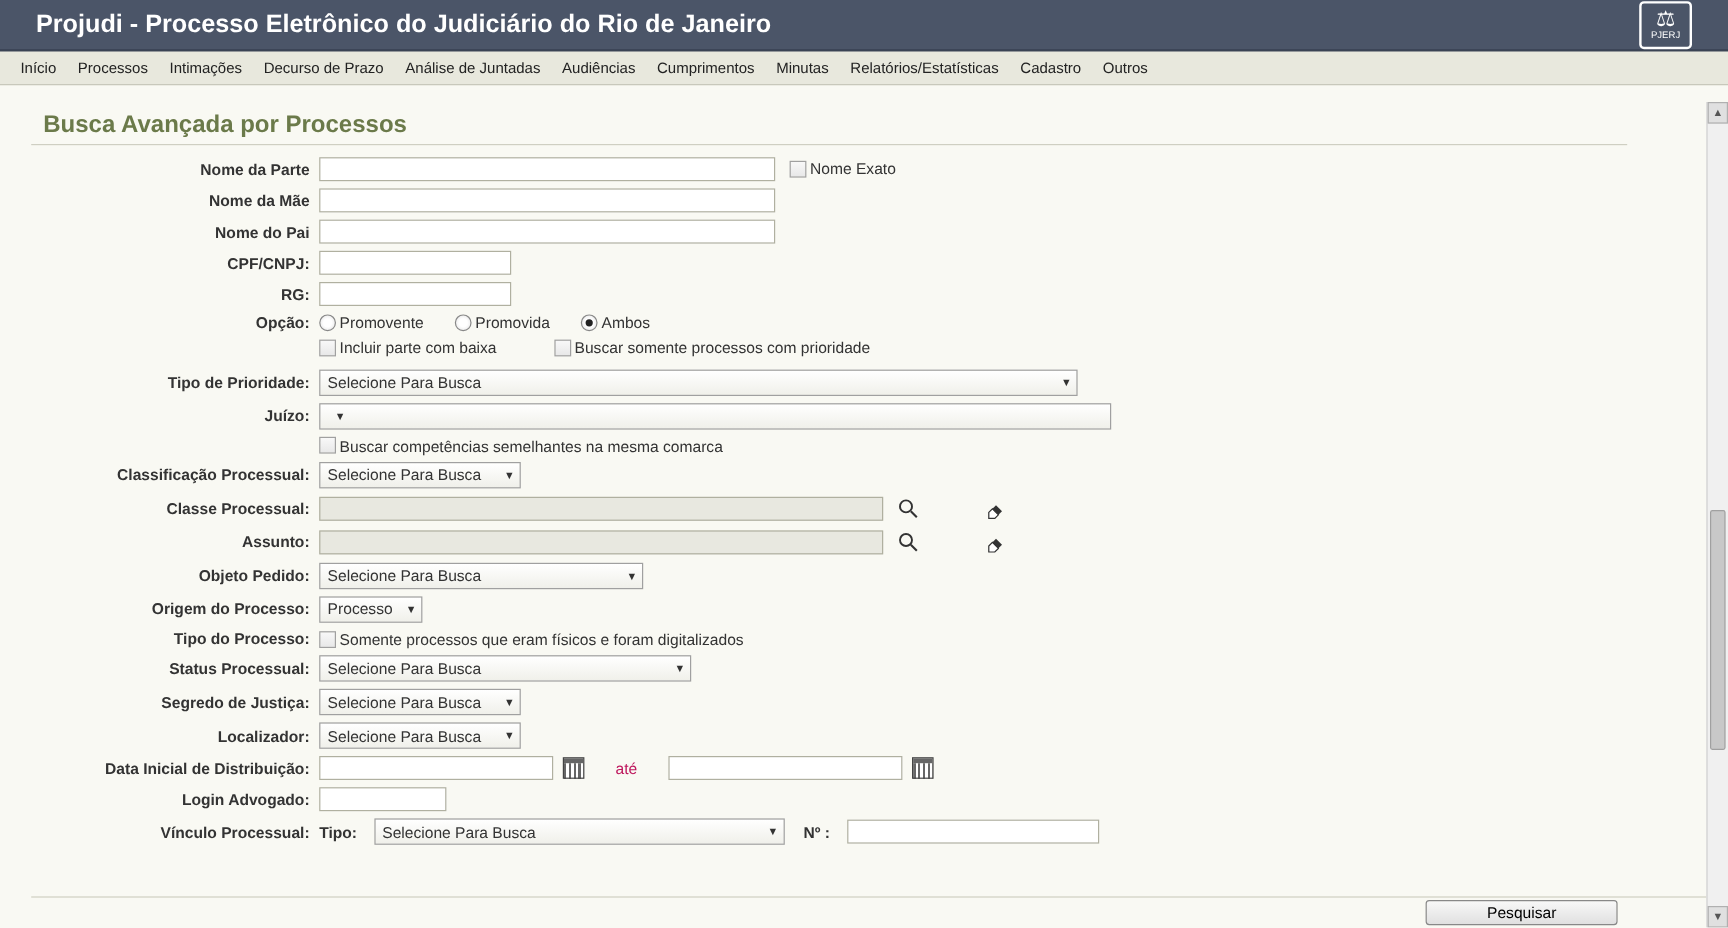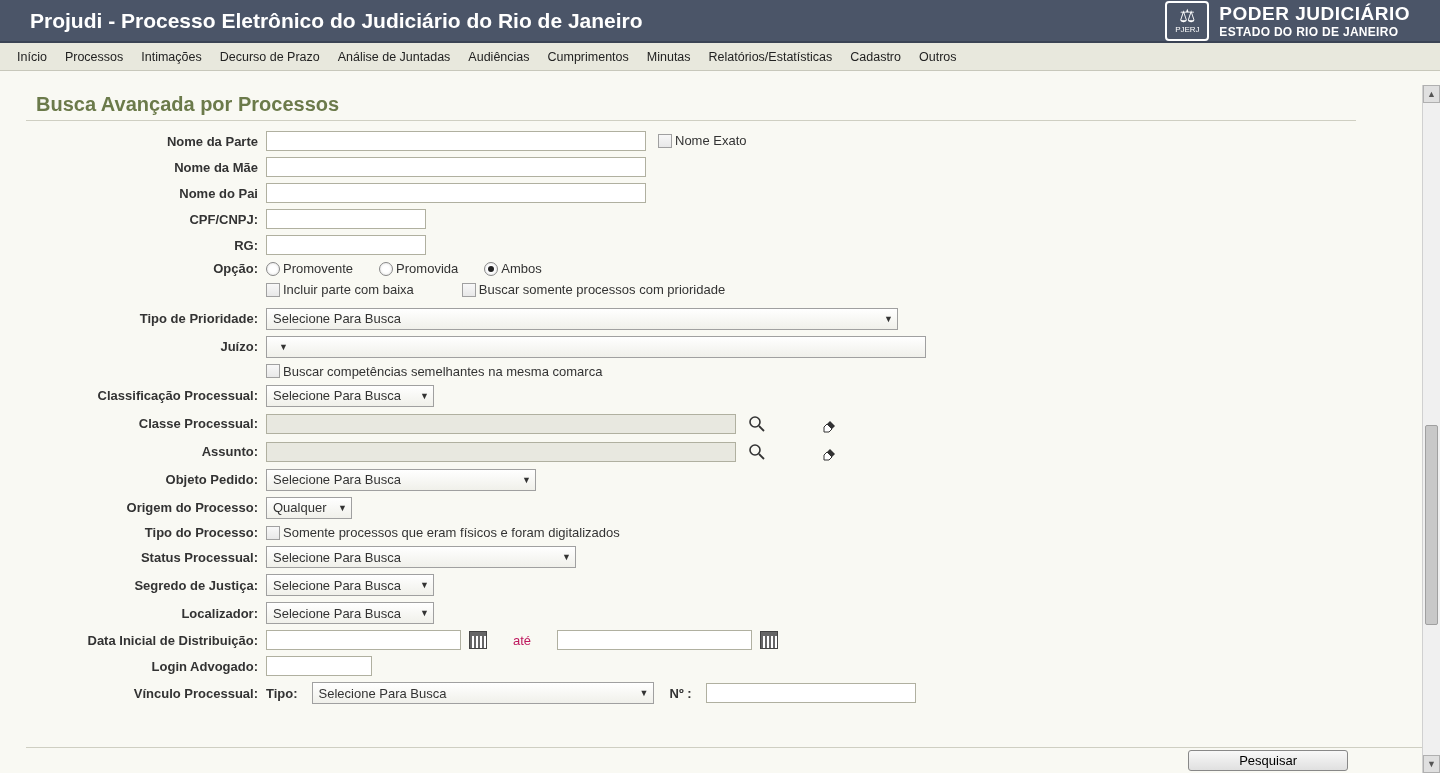--- a/index.html
+++ b/index.html
@@ -160,24 +160,20 @@
 </style>
 </head>
 <body>
 
 <div class="header-bar">
   <div class="header-title">Projudi - Processo Eletrônico do Judiciário do Rio de Janeiro</div>
   <div class="header-right">
     <div class="logo-box">
       <span class="logo-scale">⚖</span>
       <span>PJERJ</span>
-    </div>
-    <div class="header-right-text">
-      <div class="line1">PODER JUDICIÁRIO</div>
-      <div class="line2">ESTADO DO RIO DE JANEIRO</div>
     </div>
   </div>
 </div>
 
 <div class="menu-bar">
   <span class="menu-item">Início</span>
   <span class="menu-item">Processos</span>
   <span class="menu-item">Intimações</span>
   <span class="menu-item">Decurso de Prazo</span>
   <span class="menu-item">Análise de Juntadas</span>
@@ -328,21 +324,21 @@
         <span>Selecione Para Busca</span>
         <span class="sel-caret">▼</span>
       </div>
     </div>
   </div>
 
   <div class="form-row">
     <div class="form-label">Origem do Processo:</div>
     <div class="form-controls">
       <div class="select-box" style="width:86px">
-        <span>Qualquer</span>
+        <span>Processo</span>
         <span class="sel-caret">▼</span>
       </div>
     </div>
   </div>
 
   <div class="form-row">
     <div class="form-label">Tipo do Processo:</div>
     <div class="form-controls">
       <span><span class="checkbox-box"></span><span class="chk-label">Somente processos que eram físicos e foram digitalizados</span></span>
     </div>

